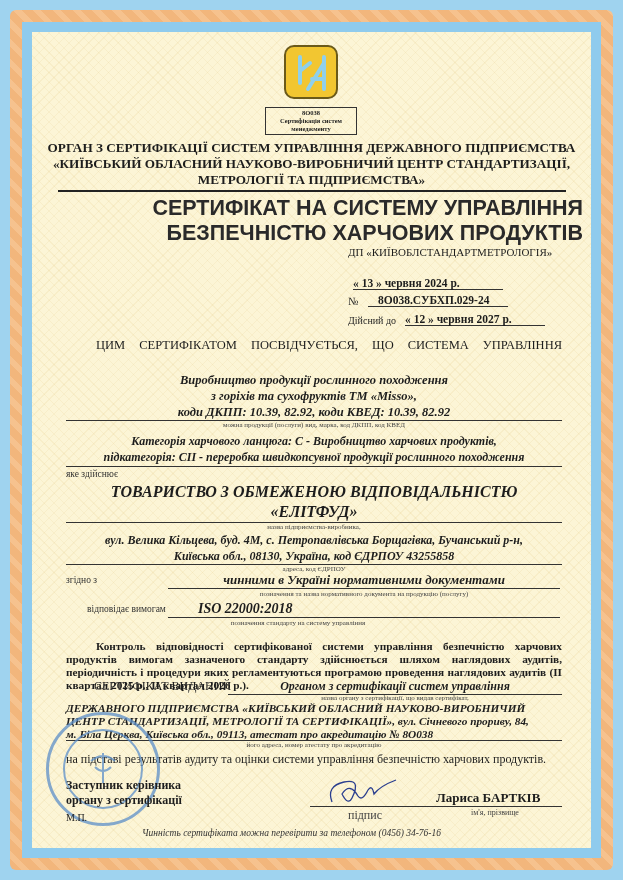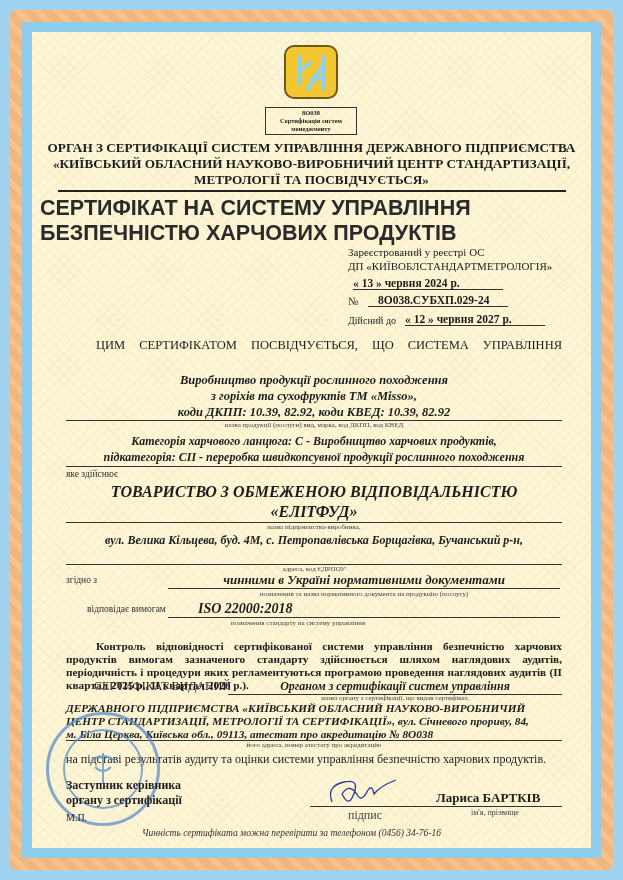--- a/index.html
+++ b/index.html
@@ -11,21 +11,21 @@
   .paper { position:absolute; left:32px; top:32px; right:32px; bottom:32px;
     background-color:#fcf5d6;
     background-image: repeating-linear-gradient(45deg, rgba(230,205,140,0.18) 0 1px, transparent 1px 7px),
                       repeating-linear-gradient(-45deg, rgba(230,205,140,0.18) 0 1px, transparent 1px 7px); }
   .abs { position:absolute; }
   .logo { left:284px; top:45px; width:54px; height:54px; border-radius:10px; background:#f2c631; border:2px solid #6b5a1a; box-sizing:border-box; }
   .logo svg { position:absolute; left:8px; top:6px; }
   .logo-box { left:265px; top:107px; width:92px; height:28px; border:1px solid #333; box-sizing:border-box; text-align:center; font-size:6.5px; line-height:8px; font-weight:bold; padding-top:1px; }
   .org { left:40px; width:543px; text-align:center; font-weight:bold; font-size:13.2px; line-height:16px; top:140px; }
   .rule-thick { left:58px; width:508px; top:190px; height:2px; background:#222; }
-  .title { left:40px; width:543px; top:196px; text-align:left; font-family:"Liberation Sans", sans-serif; font-weight:bold; font-size:21.5px; line-height:25px; color:#2a2a2a; }
+  .title { left:40px; width:543px; top:196px; text-align:right; font-family:"Liberation Sans", sans-serif; font-weight:bold; font-size:21.5px; line-height:25px; color:#2a2a2a; }
   .reg { left:348px; top:245px; font-size:11px; line-height:14px; }
   .reg-line { position:absolute; font-size:11.5px; font-weight:bold; }
   .intro { left:66px; width:496px; top:337px; font-size:12.5px; line-height:16px; }
   .intro .l1 { text-align:justify; text-align-last:justify; padding-left:30px; }
   .center-block { left:66px; width:496px; text-align:center; font-weight:bold; font-style:italic; font-size:12.5px; line-height:16px; }
   .hline { position:absolute; left:66px; width:496px; height:1px; background:#333; }
   .caption { position:absolute; left:66px; width:496px; text-align:center; font-size:7px; color:#444; }
   .small { font-size:9.5px; color:#333; }
   .company { left:66px; width:496px; text-align:center; font-weight:bold; font-style:italic; font-size:16px; line-height:20px; top:482px; }
   .para { left:66px; width:496px; font-weight:bold; font-size:11.3px; line-height:13px; text-align:justify; }
@@ -47,65 +47,65 @@
   </svg>
 </div>
 <div class="abs logo-box">
   <div>8О038</div>
   <div>Сертифікація систем менеджменту</div>
 </div>
 
 <div class="abs org">
   <div>ОРГАН З СЕРТИФІКАЦІЇ СИСТЕМ УПРАВЛІННЯ ДЕРЖАВНОГО ПІДПРИЄМСТВА</div>
   <div>«КИЇВСЬКИЙ ОБЛАСНИЙ НАУКОВО-ВИРОБНИЧИЙ ЦЕНТР СТАНДАРТИЗАЦІЇ,</div>
-  <div>МЕТРОЛОГІЇ ТА ПОСВІДЧУЄТЬСЯ»</div>
+  <div>МЕТРОЛОГІЇ ТА ПІДПРИЄМСТВА»</div>
 </div>
 <div class="abs rule-thick"></div>
 <div class="abs title">
   <div>СЕРТИФІКАТ НА СИСТЕМУ УПРАВЛІННЯ</div>
   <div>БЕЗПЕЧНІСТЮ ХАРЧОВИХ ПРОДУКТІВ</div>
 </div>
 
 <div class="abs reg">
-  <div>Зареєстрований у реєстрі ОС</div>
   <div>ДП «КИЇВОБЛСТАНДАРТМЕТРОЛОГІЯ»</div>
 </div>
 <div class="abs reg-line" style="left:353px;top:277px;width:150px;border-bottom:1px solid #333;">« 13 »  червня  2024 р.</div>
 <div class="abs" style="left:348px;top:295px;font-size:11px;">№</div>
 <div class="abs reg-line" style="left:368px;top:294px;width:140px;border-bottom:1px solid #333;padding-left:10px;box-sizing:border-box;">8О038.СУБХП.029-24</div>
 <div class="abs" style="left:348px;top:315px;font-size:10px;">Дійсний до</div>
 <div class="abs reg-line" style="left:405px;top:313px;width:140px;border-bottom:1px solid #333;">« 12 »  червня  2027 р.</div>
 
 <div class="abs intro">
   <div class="l1">ЦИМ СЕРТИФІКАТОМ ПОСВІДЧУЄТЬСЯ, ЩО СИСТЕМА УПРАВЛІННЯ</div>
 </div>
 <div class="abs center-block" style="top:372px;">
   <div>Виробництво продукції рослинного походження</div>
   <div>з горіхів та сухофруктів ТМ «Misso»,</div>
   <div>коди ДКПП: 10.39, 82.92, коди КВЕД: 10.39, 82.92</div>
 </div>
 <div class="hline" style="top:420px;"></div>
-<div class="caption" style="top:421px;">назва продукції (послуги) вид, марка, код ДКПП, код КВЕД</div>
+<div class="caption" style="top:421px;">можна продукції (послуги) вид, марка, код ДКПП, код КВЕД</div>
 
 <div class="abs center-block" style="top:433px;font-size:12px;">
   <div>Категорія харчового ланцюга: С - Виробництво харчових продуктів,</div>
   <div>підкатегорія: СІІ  - переробка швидкопсувної продукції рослинного походження</div>
 </div>
 <div class="hline" style="top:466px;"></div>
 <div class="abs small" style="left:66px;top:469px;">яке здійснює</div>
 
 <div class="abs company">
   <div>ТОВАРИСТВО З ОБМЕЖЕНОЮ ВІДПОВІДАЛЬНІСТЮ</div>
   <div>«ЕЛІТФУД»</div>
 </div>
 <div class="hline" style="top:522px;"></div>
 <div class="caption" style="top:523px;">назва підприємства-виробника,</div>
 
 <div class="abs center-block" style="top:532px;font-size:12px;">
   <div>вул. Велика Кільцева, буд. 4М, с. Петропавлівська Борщагівка, Бучанський р-н,</div>
+  <div>Київська обл., 08130, Україна, код ЄДРПОУ 43255858</div>
 </div>
 <div class="hline" style="top:564px;"></div>
 <div class="caption" style="top:565px;">адреса, код ЄДРПОУ</div>
 
 <div class="abs small" style="left:66px;top:575px;text-align:right;">згідно з</div>
 <div class="abs" style="left:168px;top:572px;width:392px;text-align:center;font-weight:bold;font-style:italic;font-size:13px;border-bottom:1px solid #333;">чинними в Україні нормативними документами</div>
 <div class="caption" style="left:168px;width:392px;top:590px;">позначення та назва  нормативного документа на продукцію (послугу)</div>
 
 <div class="abs small" style="left:66px;top:604px;padding-left:21px;">відповідає вимогам</div>
 <div class="abs" style="left:168px;top:601px;width:392px;padding-left:30px;box-sizing:border-box;font-weight:bold;font-style:italic;font-size:14px;border-bottom:1px solid #333;">ISO 22000:2018</div>

